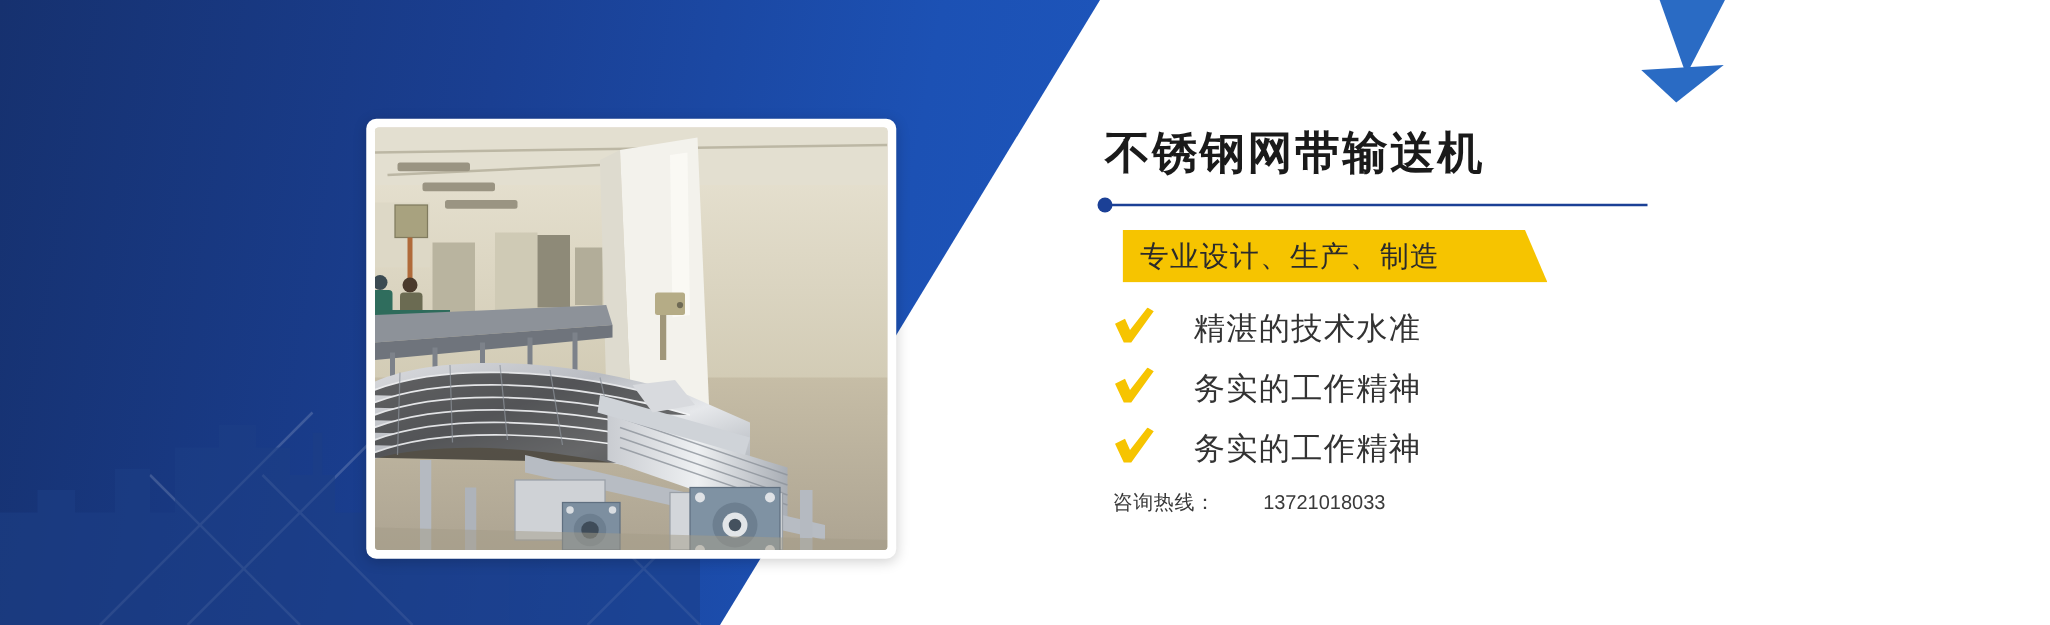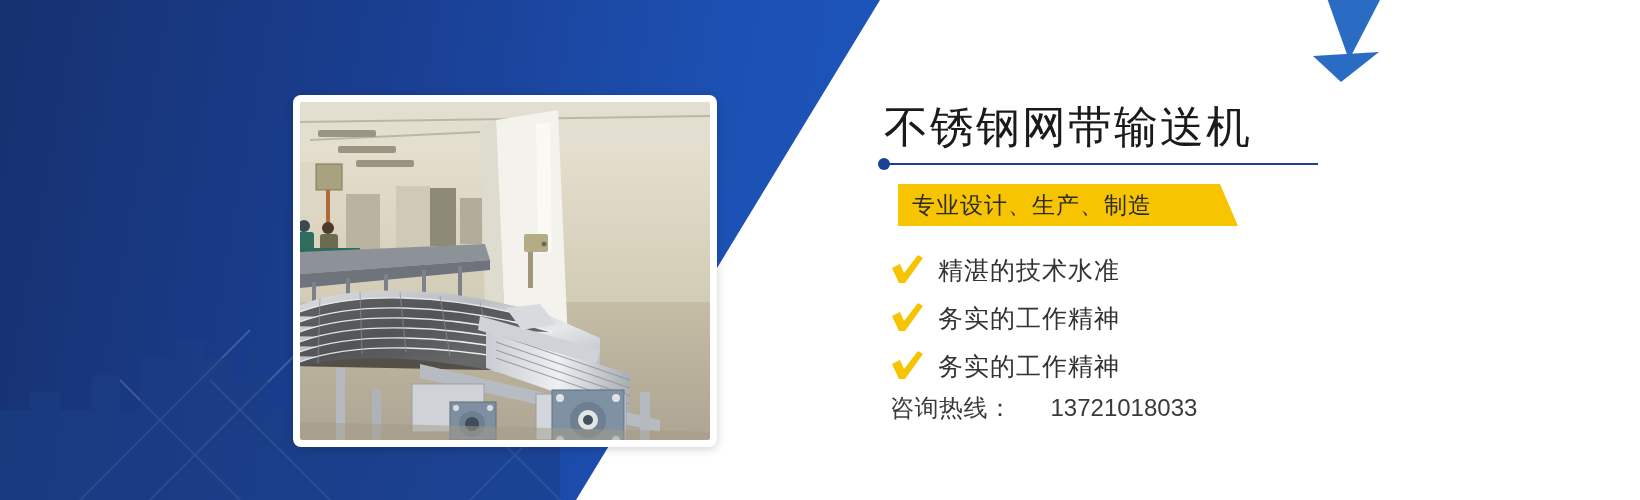--- a/index.html
+++ b/index.html
@@ -79,22 +79,22 @@
     left: 878px;
     top: 0;
     width: 762px;
     height: 500px;
   }
 
   .title {
     position: absolute;
     left: 6px;
     top: 98px;
-    font-size: 44px;
-    font-weight: normal;
+    font-size: 36px;
+    font-weight: bold;
     letter-spacing: 2px;
     color: #1a1a1a;
     white-space: nowrap;
   }
 
   .title-rule {
     position: absolute;
     left: 0px;
     top: 158px;
     width: 440px;
@@ -150,42 +150,43 @@
 
   
   .bullets {
     position: absolute;
     left: 12px;
     top: 246px;
     width: 420px;
   }
   .bullet-row {
     display: flex;
-    align-items: center;
+    align-items: flex-start;
     height: 48px;
+    gap: 17px;
   }
   .check-icon {
     width: 34px;
     height: 30px;
     flex: 0 0 34px;
     margin-right: 14px;
   }
   .check-icon svg { display:block; width:100%; height:100%; }
   .bullet-text {
     font-size: 25px;
     color: #333333;
     letter-spacing: 1px;
     white-space: nowrap;
   }
 
   .hotline {
     position: absolute;
     left: 12px;
     top: 392px;
-    font-size: 24px;
+    font-size: 16px;
     color: #3a3a3a;
     letter-spacing: .5px;
     white-space: nowrap;
     display: flex;
     align-items: baseline;
   }
   .hotline .hotline-label { margin-right: 6px; }
   .hotline .hotline-number {
     font-family: "Liberation Sans", "DejaVu Sans", sans-serif;
     letter-spacing: 0px;

